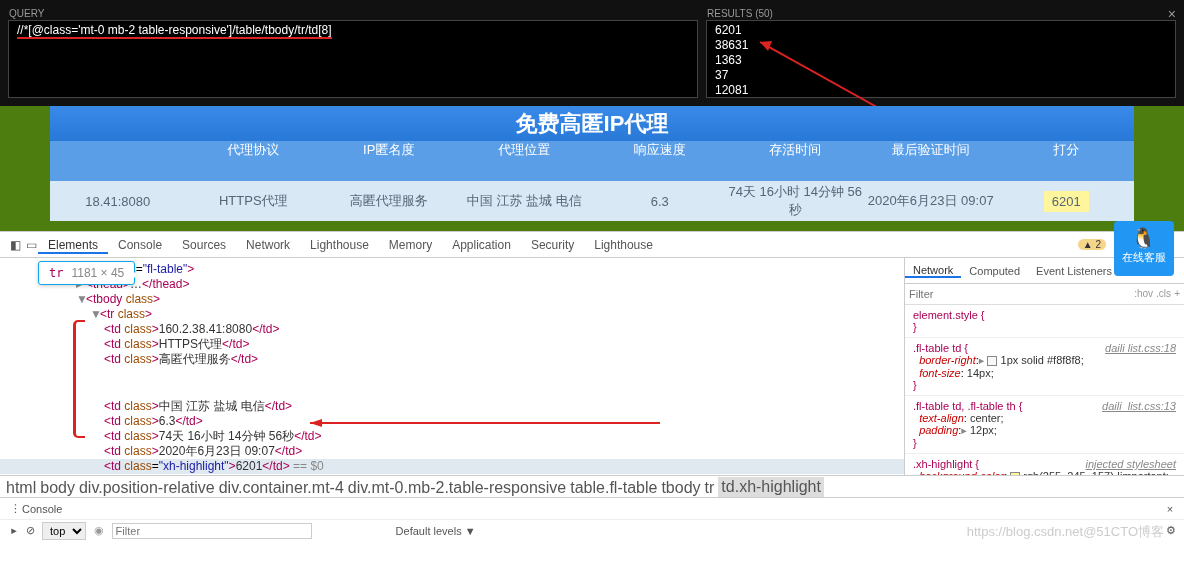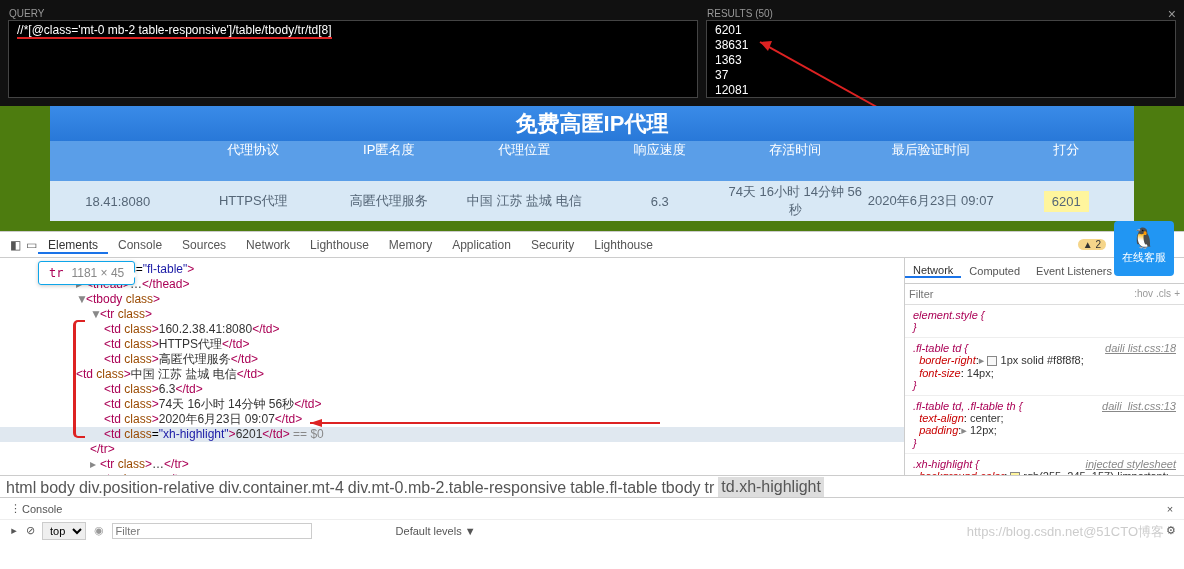--- a/index.html
+++ b/index.html
@@ -59,21 +59,21 @@
 .brace-red { position: absolute; left: 73px; top: 62px; width: 12px; height: 118px; border-left: 3px solid #d22; border-top: 2px solid #d22; border-bottom: 2px solid #d22; border-radius: 5px 0 0 5px; }
 
 .dt-styles { width: 280px; border-left: 1px solid #ccc; font-family: monospace; font-size: 11px; overflow: hidden; }
 .st-tabs { border-bottom: 1px solid #ccc; height: 26px; display: flex; align-items: center; }
 .st-tab { padding: 0 8px; color: #555; }
 .st-tab.active { border-bottom: 2px solid #1a73e8; color: #333; }
 .st-filter { border-bottom: 1px solid #ddd; padding: 4px; display: flex; }
 .st-filter input { border: none; flex: 1; font-size: 11px; outline: none; }
 .st-ctrl { color: #999; font-size: 10px; }
 .st-rule { padding: 4px 8px; border-bottom: 1px solid #eee; }
-.sel { color: #a05; font-style: italic; }
+.sel { color: #a05; }
 .prop { color: #c80000; font-style: italic; }
 .val { color: #333; }
 .src { float: right; color: #888; text-decoration: underline; font-style: italic; }
 .swatch { display: inline-block; width: 10px; height: 10px; border: 1px solid #888; vertical-align: middle; }
 
 .breadcrumb { border-top: 1px solid #ccc; height: 22px; font-size: 16px; display: flex; align-items: flex-end; padding: 0 6px; color: #555; overflow: hidden; }
 .breadcrumb span { margin-right: 4px; white-space: nowrap; }
 .bc-sel { background: #ddd; padding: 1px 3px; }
 
 .console-bar { border-top: 1px solid #ccc; height: 22px; display: flex; align-items: center; padding: 0 6px; font-size: 11px; color: #555; }
@@ -163,21 +163,21 @@
   <div class="dt-body">
     <div class="dt-elements" id="etree">
       <div class="brace-red"></div>
     <div class="ln" style="padding-left: 62px;"><span class="tri">▼</span><span class="tag-b">&lt;table</span> <span class="attr-n">class</span>=<span class="attr-v">"fl-table"</span><span class="tag-b">&gt;</span></div>
         <div class="ln" style="padding-left: 76px;"><span class="tri">▸</span><span class="tag-b">&lt;thead&gt;</span><span class="txt-c">…</span><span class="tag-b">&lt;/thead&gt;</span></div>
         <div class="ln" style="padding-left: 76px;"><span class="tri">▼</span><span class="tag-b">&lt;tbody</span> <span class="attr-n">class</span><span class="tag-b">&gt;</span></div>
         <div class="ln" style="padding-left: 90px;"><span class="tri">▼</span><span class="tag-b">&lt;tr</span> <span class="attr-n">class</span><span class="tag-b">&gt;</span></div>
         <div class="ln" style="padding-left: 104px;"><span class="tag-b">&lt;td</span> <span class="attr-n">class</span><span class="tag-b">&gt;</span><span class="txt-c">160.2.38.41:8080</span><span class="tag-b">&lt;/td&gt;</span></div>
         <div class="ln" style="padding-left: 104px;"><span class="tag-b">&lt;td</span> <span class="attr-n">class</span><span class="tag-b">&gt;</span><span class="txt-c">HTTPS代理</span><span class="tag-b">&lt;/td&gt;</span></div>
         <div class="ln" style="padding-left: 104px;"><span class="tag-b">&lt;td</span> <span class="attr-n">class</span><span class="tag-b">&gt;</span><span class="txt-c">高匿代理服务</span><span class="tag-b">&lt;/td&gt;</span></div>
-        <div class="ln" style="padding-left: 76px;"><span class="tag-b">&lt;td</span> <span class="attr-n">class</span><span class="tag-b">&gt;</span><span class="txt-c">中国 江苏 盐城 电信</span><span class="tag-b">&lt;/td&gt;</span></div>
+        <div class="ln" style="padding-left: 104px; margin-top: 32px;"><span class="tag-b">&lt;td</span> <span class="attr-n">class</span><span class="tag-b">&gt;</span><span class="txt-c">中国 江苏 盐城 电信</span><span class="tag-b">&lt;/td&gt;</span></div>
         <div class="ln" style="padding-left: 104px;"><span class="tag-b">&lt;td</span> <span class="attr-n">class</span><span class="tag-b">&gt;</span><span class="txt-c">6.3</span><span class="tag-b">&lt;/td&gt;</span></div>
         <div class="ln" style="padding-left: 104px;"><span class="tag-b">&lt;td</span> <span class="attr-n">class</span><span class="tag-b">&gt;</span><span class="txt-c">74天 16小时 14分钟 56秒</span><span class="tag-b">&lt;/td&gt;</span></div>
         <div class="ln" style="padding-left: 104px;"><span class="tag-b">&lt;td</span> <span class="attr-n">class</span><span class="tag-b">&gt;</span><span class="txt-c">2020年6月23日 09:07</span><span class="tag-b">&lt;/td&gt;</span></div>
         <div class="ln hl-line" style="padding-left: 104px;"><span class="tag-b">&lt;td</span> <span class="attr-n">class</span>=<span class="attr-v">"xh-highlight"</span><span class="tag-b">&gt;</span><span class="txt-c">6201</span><span class="tag-b">&lt;/td&gt;</span> <span style="color:#888">== $0</span></div>
         <div class="ln" style="padding-left: 90px;"><span class="tag-b">&lt;/tr&gt;</span></div>
         <div class="ln" style="padding-left: 90px;"><span class="tri">▸</span><span class="tag-b">&lt;tr</span> <span class="attr-n">class</span><span class="tag-b">&gt;</span><span class="txt-c">…</span><span class="tag-b">&lt;/tr&gt;</span></div>
         <div class="ln" style="padding-left: 90px;"><span class="tri">▸</span><span class="tag-b">&lt;tr</span> <span class="attr-n">class</span><span class="tag-b">&gt;</span><span class="txt-c">…</span><span class="tag-b">&lt;/tr&gt;</span></div>
       </div>
     <div class="dt-styles">
       <div class="st-tabs" id="sttabs">

